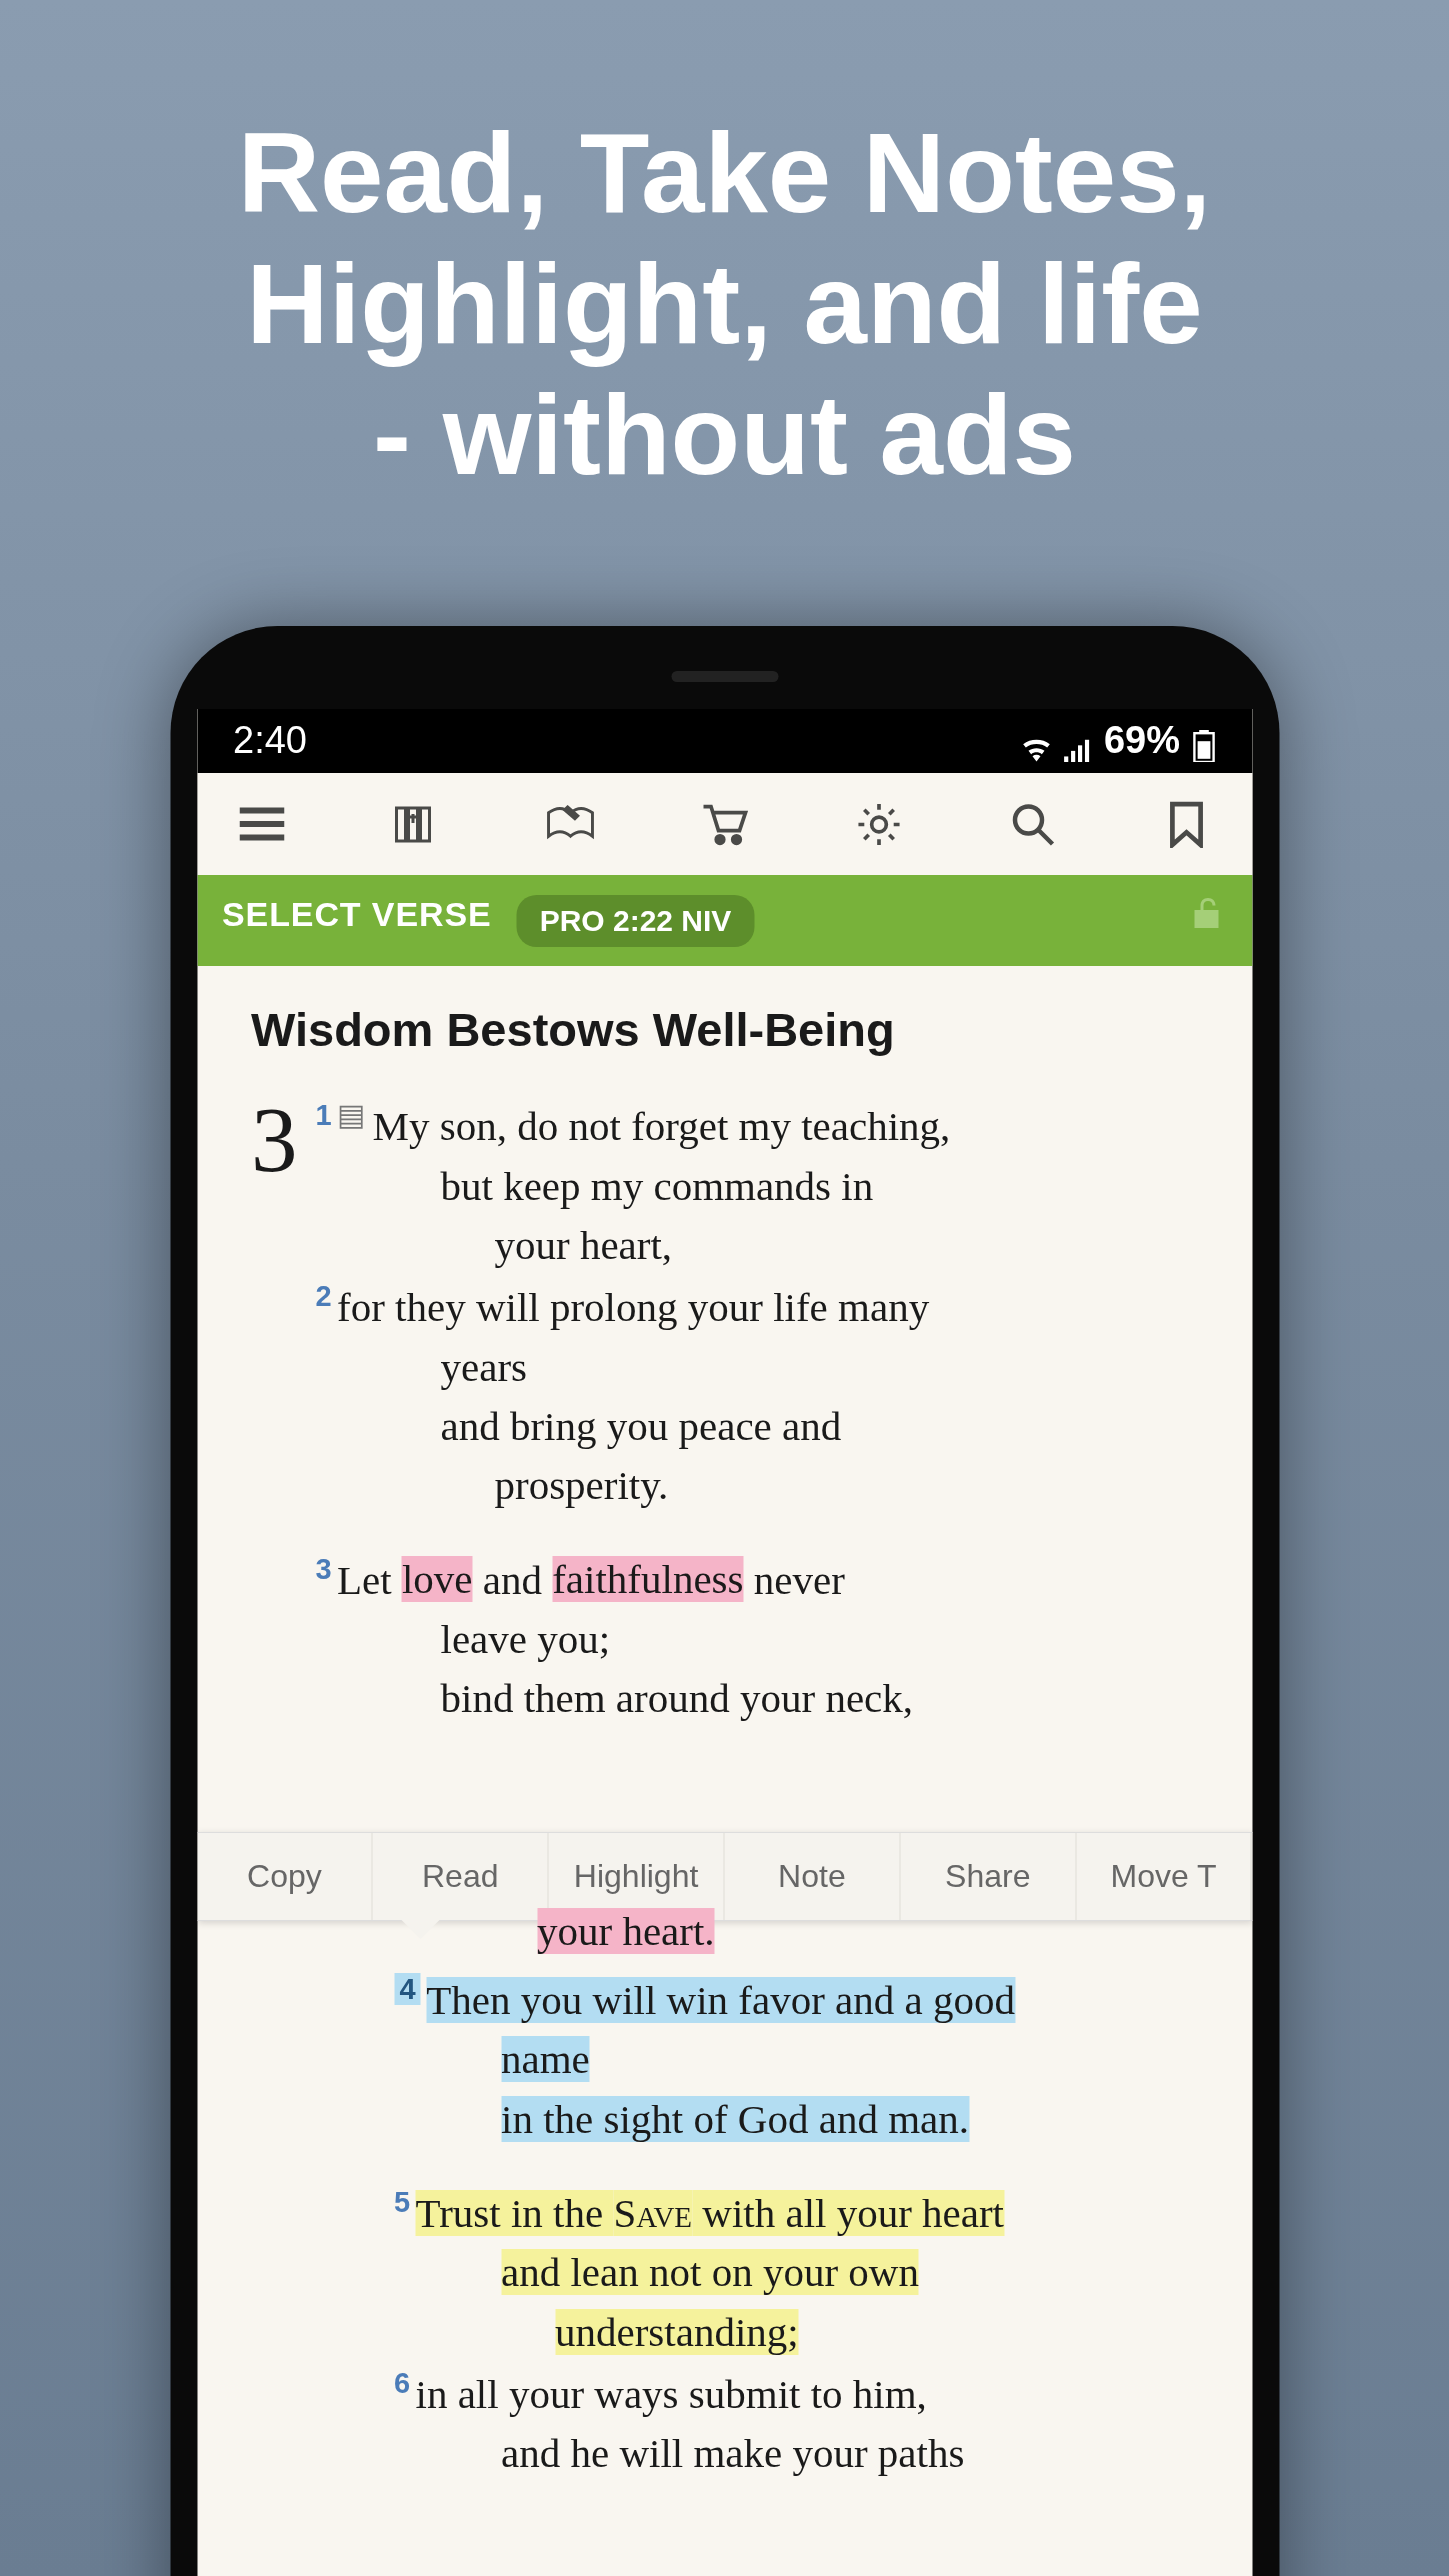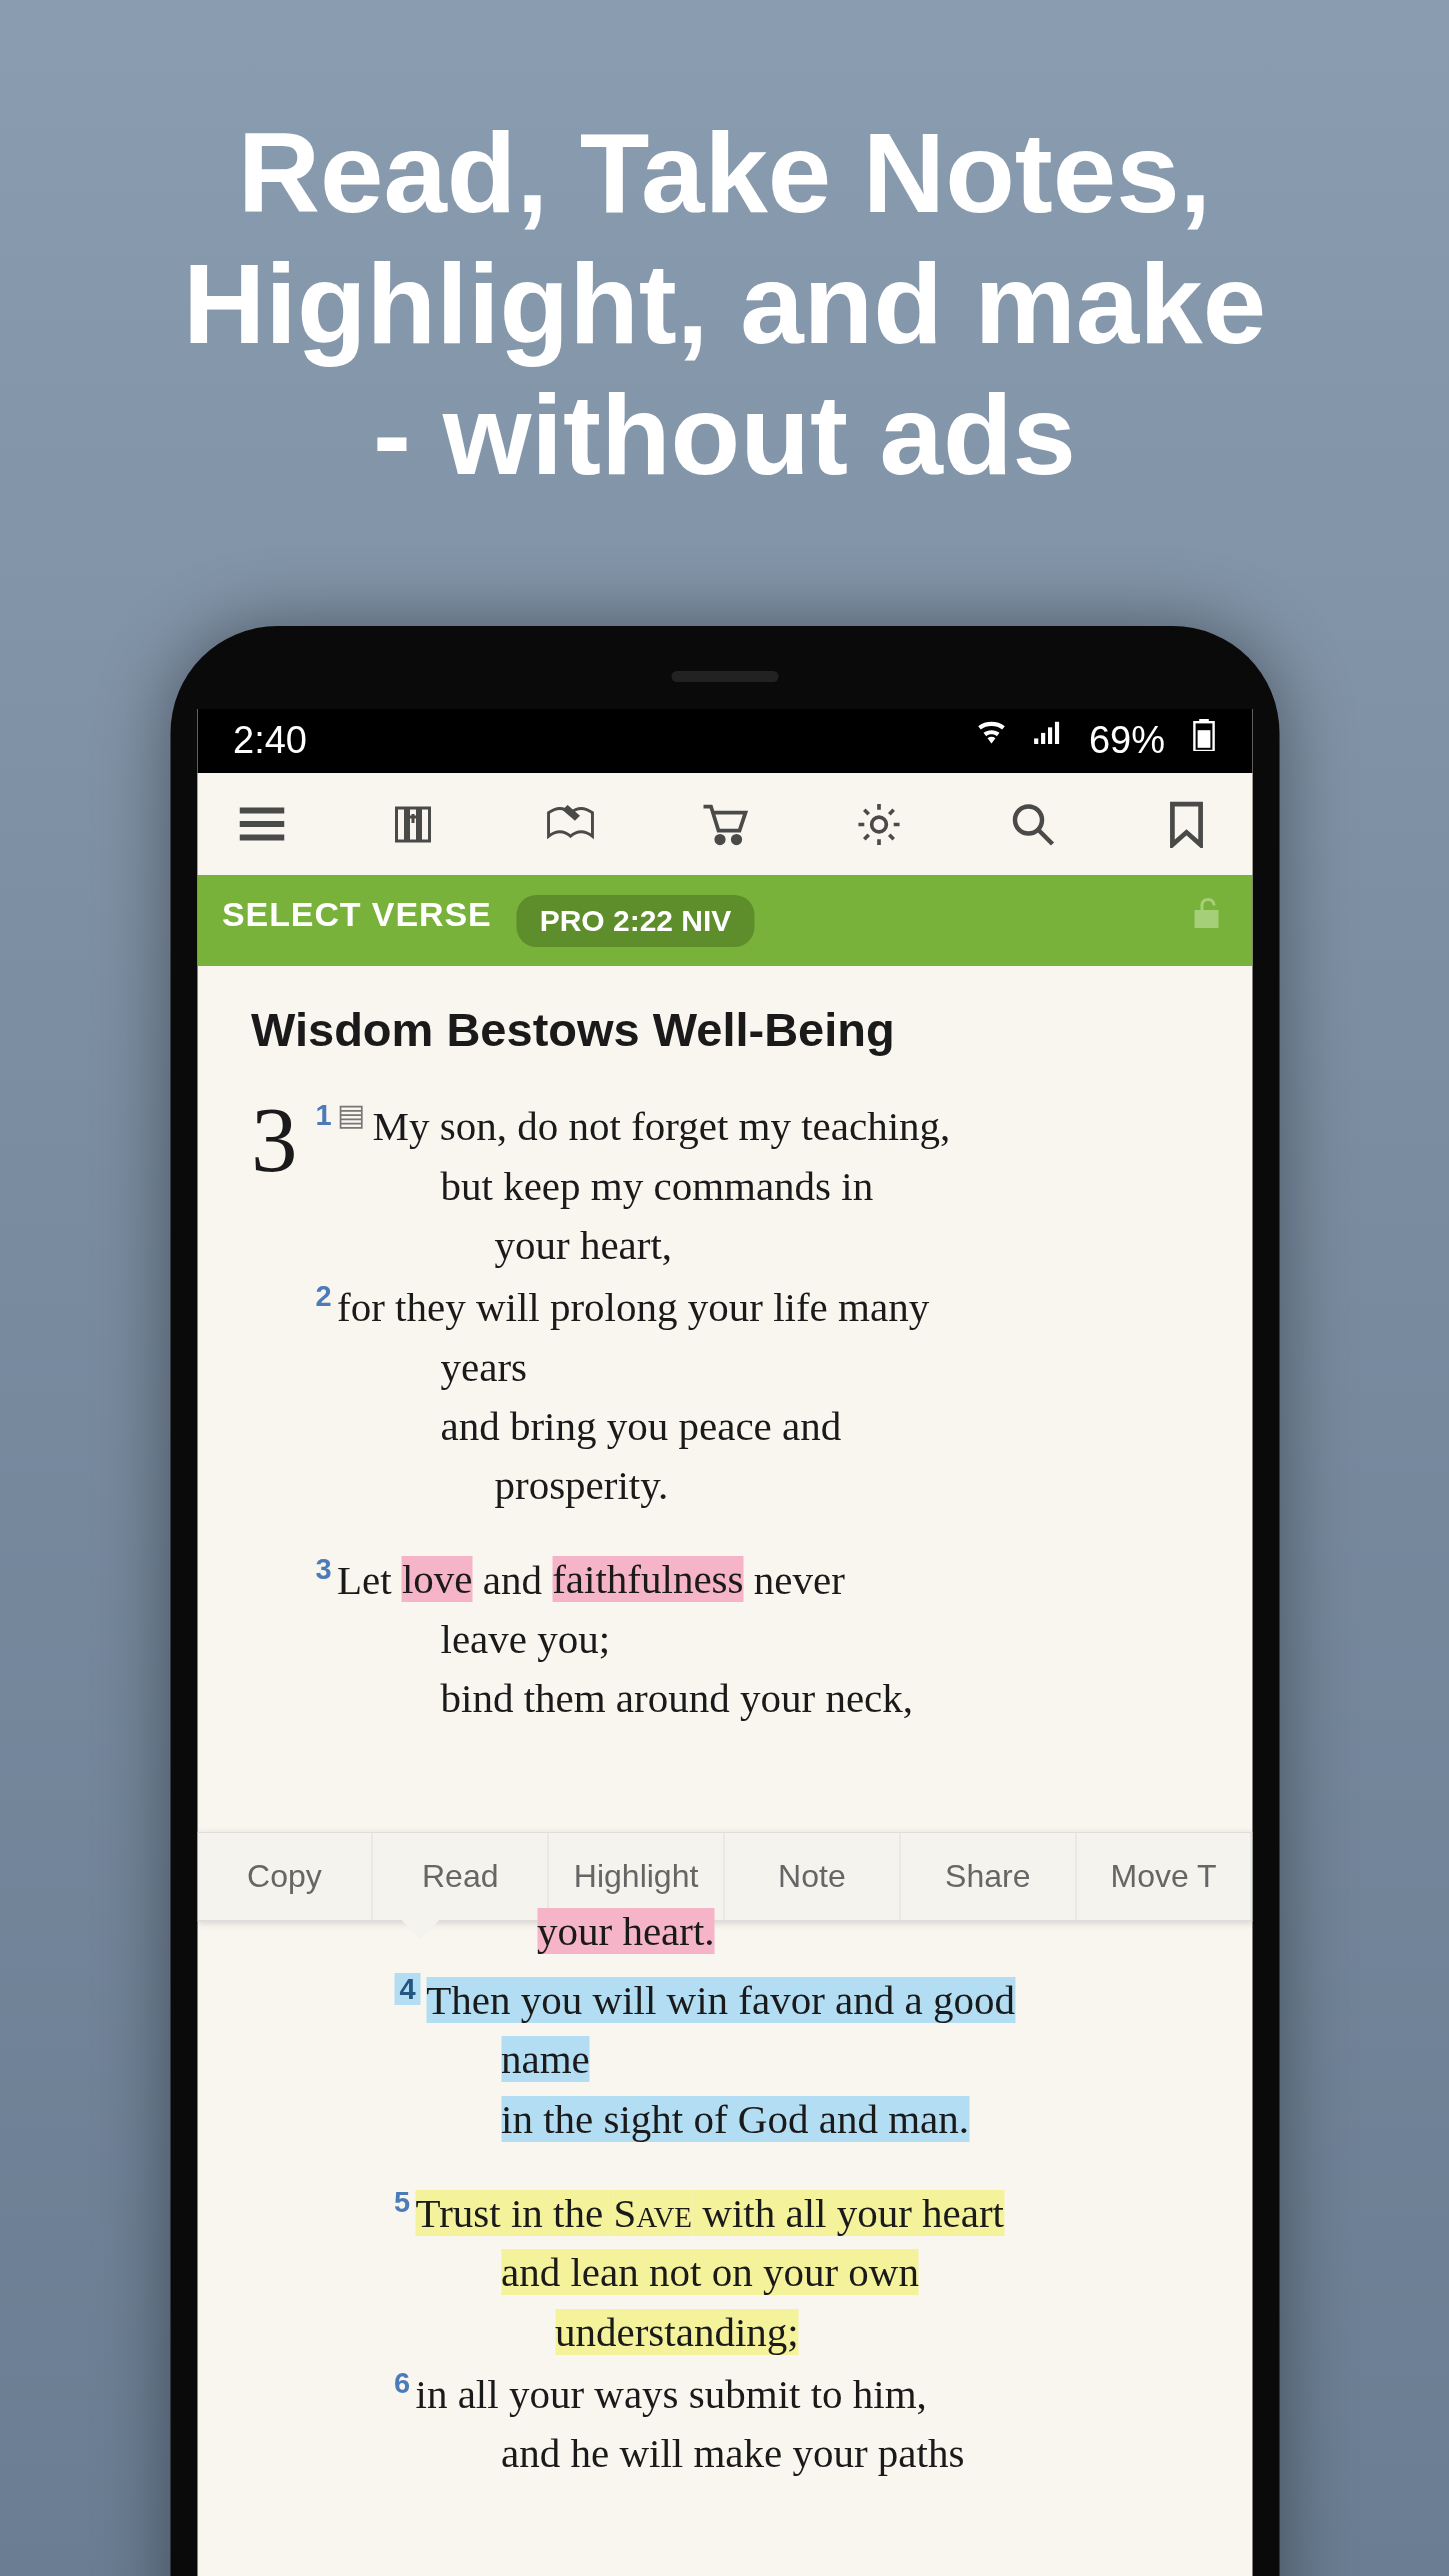--- a/index.html
+++ b/index.html
@@ -49,21 +49,21 @@
 .status-bar {
   background: #000;
   color: #fff;
   display: flex;
   justify-content: space-between;
   align-items: center;
   padding: 10.7px 36px;
   font-size: 38px;
   font-weight: 400;
 }
-.status-right { display: flex; align-items: flex-start; gap: 26px; }
+.status-right { display: flex; align-items: flex-end; gap: 11px; font-weight: bold; }
 .toolbar {
   background: #f9f6f0;
   display: flex;
   align-items: center;
   justify-content: space-between;
   padding: 25px 39px;
 }
 .toolbar-icon {
   width: 52px;
   height: 52px;
@@ -183,21 +183,21 @@
   font-family: Georgia, serif;
   font-size: 41px;
   line-height: 1.45;
 }
 </style>
 </head>
 <body>
 
 <div class="hero">
   <div>Read, Take Notes,</div>
-  <div>Highlight, and make</div>
+  <div>Highlight, and life</div>
   <div>- without ads</div>
 </div>
 
 <div class="phone">
   <div class="speaker"></div>
   <div class="screen">
 
     <div class="status-bar">
       <span>2:40</span>
       <div class="status-right">

